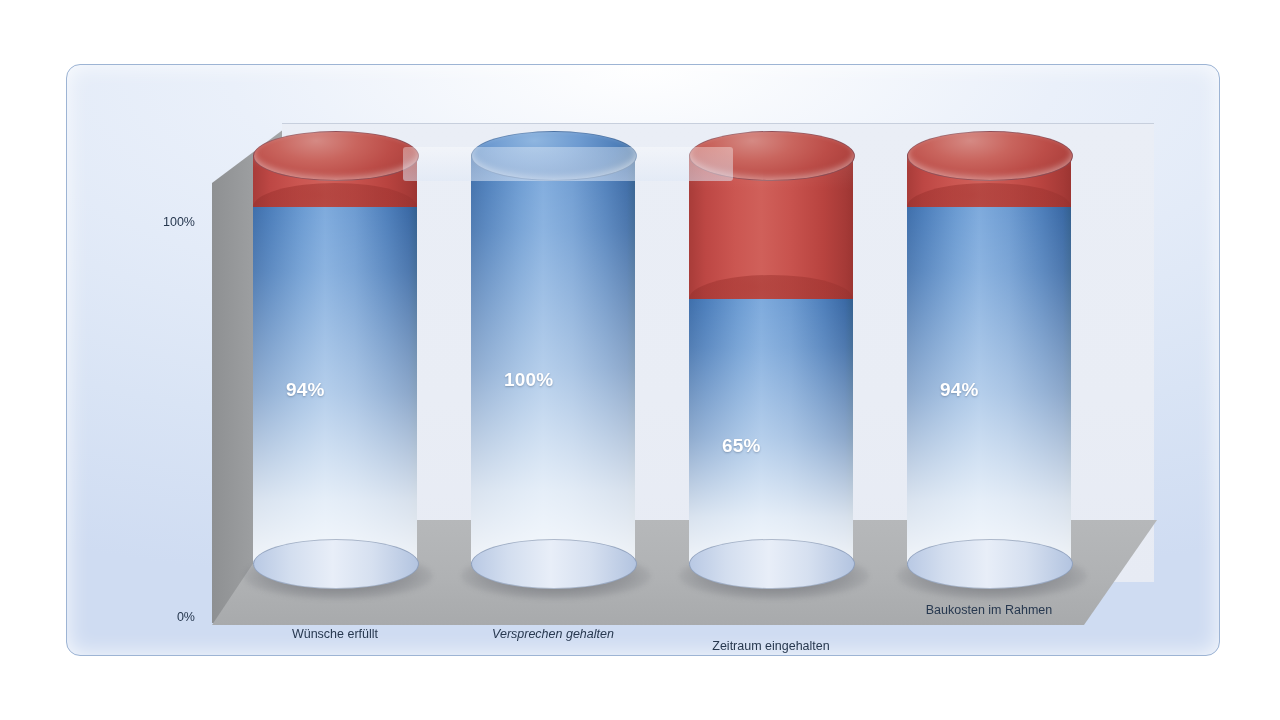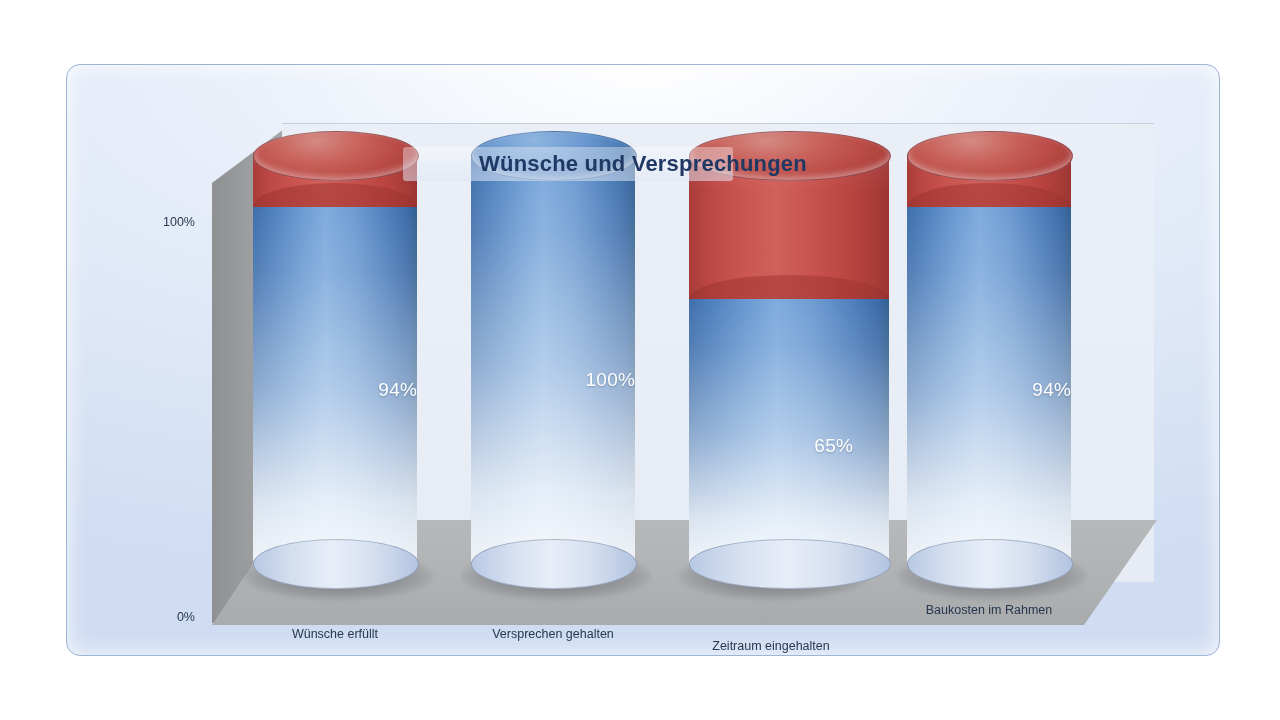--- a/index.html
+++ b/index.html
@@ -97,24 +97,25 @@
   
   .seam{
     background:
       radial-gradient(65% 110% at 40% 25%,rgba(150,40,36,.55) 0%,rgba(130,35,32,.35) 55%,rgba(120,32,30,.12) 100%);
   }
   
   .ring{border:1px solid rgba(70,90,120,.35);}
 
   
   .value-label{
-    position:absolute;color:#ffffff;font-weight:normal;font-size:19px;
-    text-align:right;letter-spacing:.2px;
+    position:absolute;color:#ffffff;font-weight:bold;font-size:19px;
+    text-align:left;letter-spacing:.2px;
     text-shadow:0 1px 2px rgba(40,60,90,.35);
     white-space:nowrap;
+    margin-left:33px;
   }
   .cat-label{
     position:absolute;color:#27384f;font-size:12.5px;text-align:center;
     white-space:nowrap;
   }
   .axis-label{
     position:absolute;color:#27384f;font-size:12.5px;text-align:right;
     white-space:nowrap;
   }
   .chart-title{
@@ -162,21 +163,21 @@
 
       <div class="cyl" style="left:404px;top:90px;width:164px;height:438px;">
         <div class="seg" style="top:0px;height:410px;">
           <div class="body blue-body"></div>
           <div class="ellipse cap-blue ring" style="top:-24px;height:48px;"></div>
           <div class="ellipse bottom-blue ring" style="bottom:-24px;height:48px;"></div>
         </div>
         <div class="value-label" style="left:0;width:164px;top:214px;">100%</div>
       </div>
 
-      <div class="cyl" style="left:622px;top:90px;width:164px;height:438px;padding-left:36px;">
+      <div class="cyl" style="left:622px;top:90px;width:164px;height:438px;">
         <div class="seg" style="top:0px;height:144px;">
           <div class="body red-body"></div>
           <div class="ellipse cap-red ring" style="top:-24px;height:48px;"></div>
           <div class="ellipse seam" style="bottom:-24px;height:48px;opacity:.85;"></div>
         </div>
         <div class="seg" style="top:144px;height:266px;">
           <div class="body blue-body"></div>
           <div class="ellipse bottom-blue ring" style="bottom:-24px;height:48px;"></div>
         </div>
         <div class="value-label" style="left:0;width:164px;top:280px;">65%</div>
@@ -191,24 +192,23 @@
         <div class="seg" style="top:52px;height:358px;">
           <div class="body blue-body"></div>
           <div class="ellipse bottom-blue ring" style="bottom:-24px;height:48px;"></div>
         </div>
         <div class="value-label" style="left:0;width:164px;top:224px;">94%</div>
       </div>
 
     </div>
 
     <div class="title-plate"></div>
-    <div class="chart-title">Wünsche und Versprechungen</div>
 
     <div class="axis-label" style="left:44px;top:150px;width:84px;">100%</div>
     <div class="axis-label" style="left:44px;top:545px;width:84px;">0%</div>
 
     <div class="cat-label" style="left:168px;top:562px;width:200px;text-align:center;">Wünsche erfüllt</div>
-    <div class="cat-label" style="left:386px;top:562px;width:200px;">Versprechen gehalten</div>
+    <div class="cat-label" style="left:386px;top:562px;width:200px;font-style:italic;">Versprechen gehalten</div>
     <div class="cat-label" style="left:604px;top:574px;width:200px;">Zeitraum eingehalten</div>
     <div class="cat-label" style="left:822px;top:538px;width:200px;">Baukosten im Rahmen</div>
 
   </div>
 </div>
 
 </body></html>

